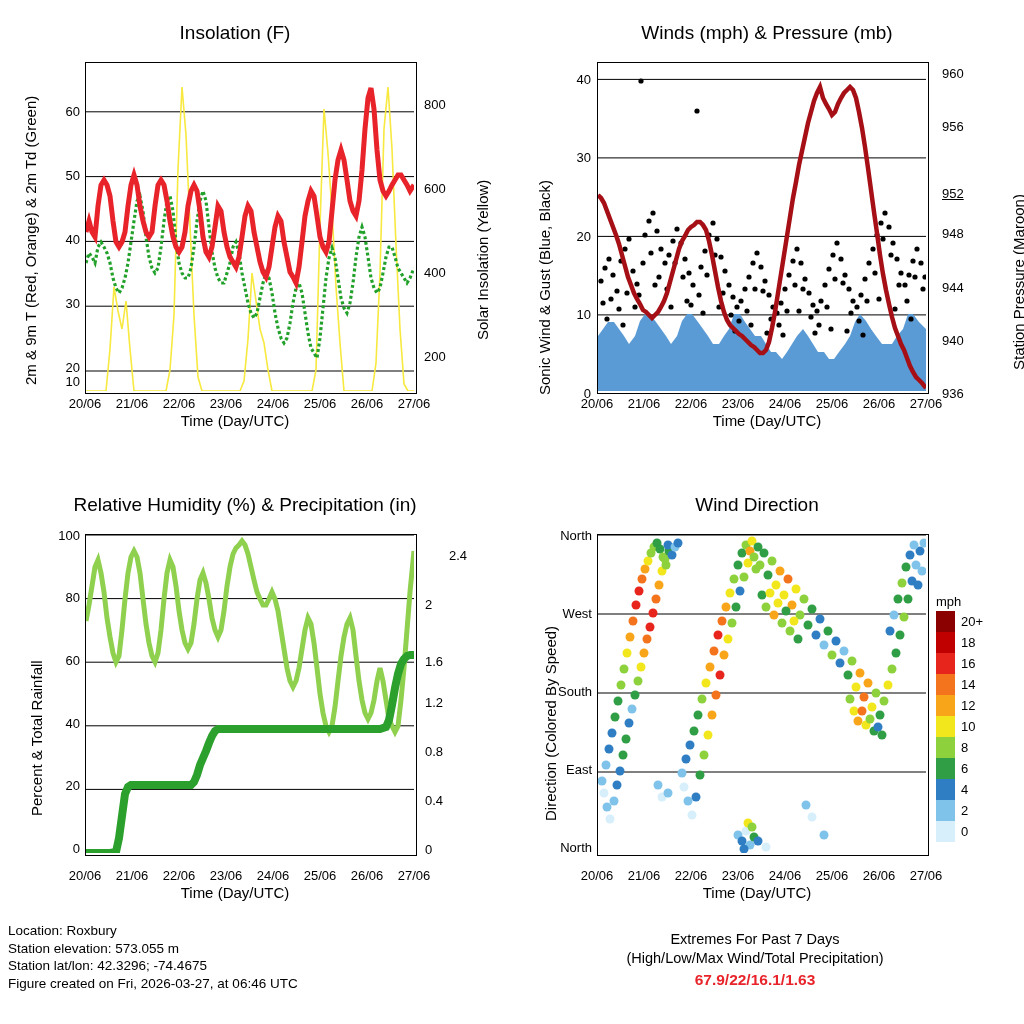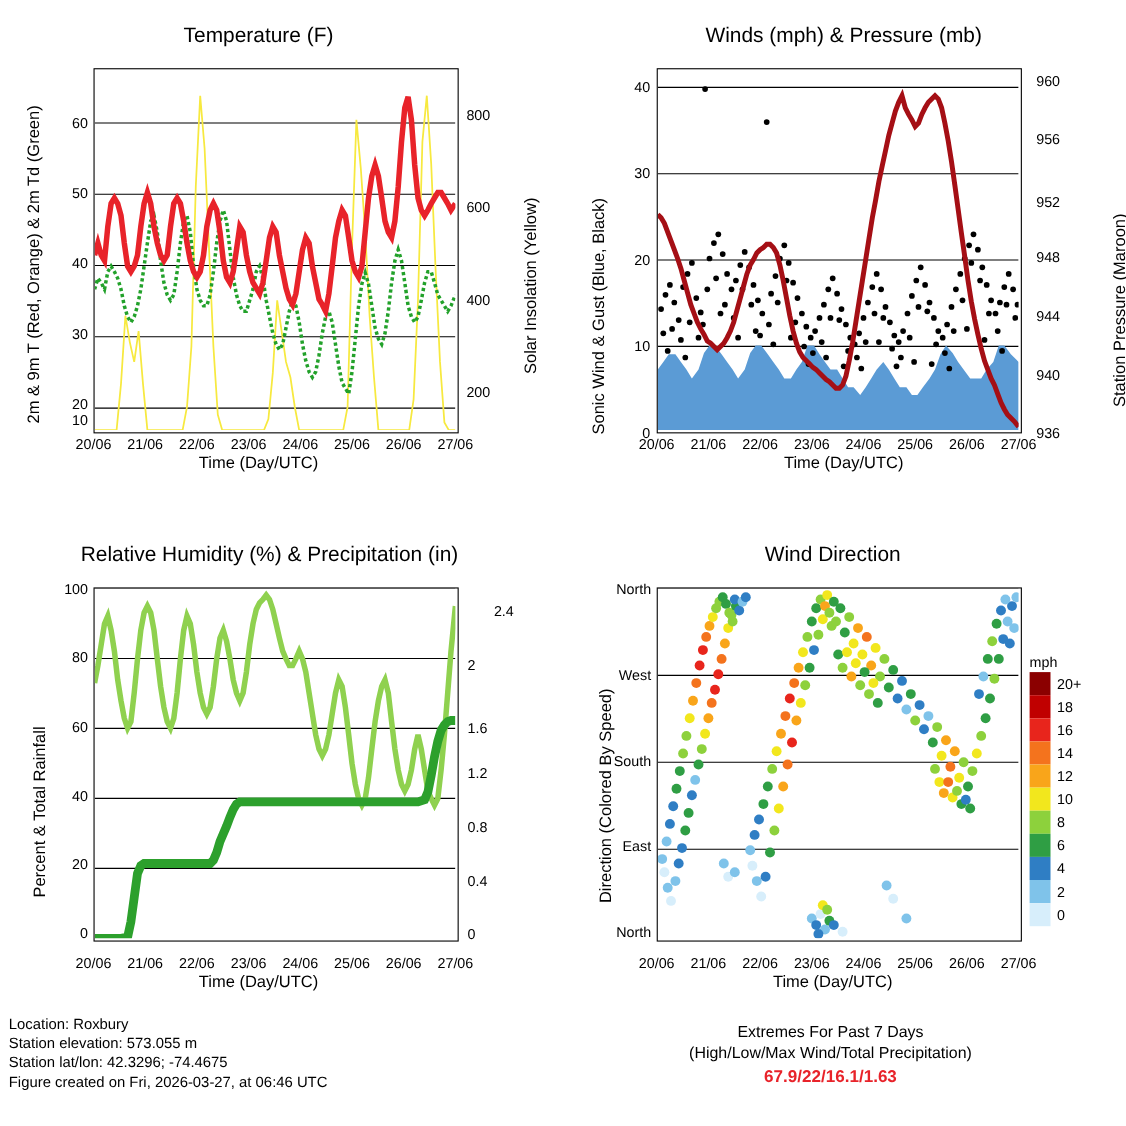--- a/index.html
+++ b/index.html
@@ -44,21 +44,21 @@
   .extremes .vals{
     font-weight:bold;font-size:15.5px;
   }
   .legend-title{font-size:13px;text-align:center;}
   .legend-item{font-size:13px;}
 </style>
 </head>
 <body>
 
 <div class="panel" style="left:0;top:0;width:512px;height:440px;">
-  <div class="title" style="position:absolute;left:0;top:22px;width:470px;">Temperature (F)</div>
+  <div class="title" style="position:absolute;left:0;top:22px;width:470px;">Insolation (F)</div>
 
   <div class="axis-label vert" style="left:22px;top:385px;transform:rotate(-90deg);">2m &amp; 9m T (Red, Orange) &amp; 2m Td (Green)</div>
   <div class="axis-label vert" style="left:474px;top:340px;transform:rotate(-90deg);">Solar Insolation (Yellow)</div>
   <div class="axis-label" style="position:absolute;left:0;top:412px;width:470px;text-align:center;">Time (Day/UTC)</div>
 
   <div class="tick" style="position:absolute;left:56px;top:104px;width:24px;text-align:right;">60</div>
   <div class="tick" style="position:absolute;left:56px;top:168px;width:24px;text-align:right;">50</div>
   <div class="tick" style="position:absolute;left:56px;top:232px;width:24px;text-align:right;">40</div>
   <div class="tick" style="position:absolute;left:56px;top:296px;width:24px;text-align:right;">30</div>
   <div class="tick" style="position:absolute;left:56px;top:360px;width:24px;text-align:right;">20</div>
@@ -102,21 +102,21 @@
   <div class="axis-label" style="position:absolute;left:20px;top:412px;width:470px;text-align:center;">Time (Day/UTC)</div>
 
   <div class="tick" style="position:absolute;left:55px;top:72px;width:24px;text-align:right;">40</div>
   <div class="tick" style="position:absolute;left:55px;top:150px;width:24px;text-align:right;">30</div>
   <div class="tick" style="position:absolute;left:55px;top:229px;width:24px;text-align:right;">20</div>
   <div class="tick" style="position:absolute;left:55px;top:307px;width:24px;text-align:right;">10</div>
   <div class="tick" style="position:absolute;left:55px;top:386px;width:24px;text-align:right;">0</div>
 
   <div class="tick" style="position:absolute;left:430px;top:66px;">960</div>
   <div class="tick" style="position:absolute;left:430px;top:119px;">956</div>
-  <div class="tick" style="position:absolute;left:430px;top:176px;">952</div>
+  <div class="tick" style="position:absolute;left:430px;top:186px;text-decoration:underline;">952</div>
   <div class="tick" style="position:absolute;left:430px;top:226px;">948</div>
   <div class="tick" style="position:absolute;left:430px;top:280px;">944</div>
   <div class="tick" style="position:absolute;left:430px;top:333px;">940</div>
   <div class="tick" style="position:absolute;left:430px;top:386px;">936</div>
 
   <div class="plotbox" style="left:85px;top:62px;width:330px;height:330px;">
     <svg width="328" height="328" viewBox="0 0 328 328">
       <g>
         <line x1="0" y1="16.4" x2="328" y2="16.4" stroke="#000" stroke-width="1"></line>
         <line x1="0" y1="94.9" x2="328" y2="94.9" stroke="#000" stroke-width="1"></line>

